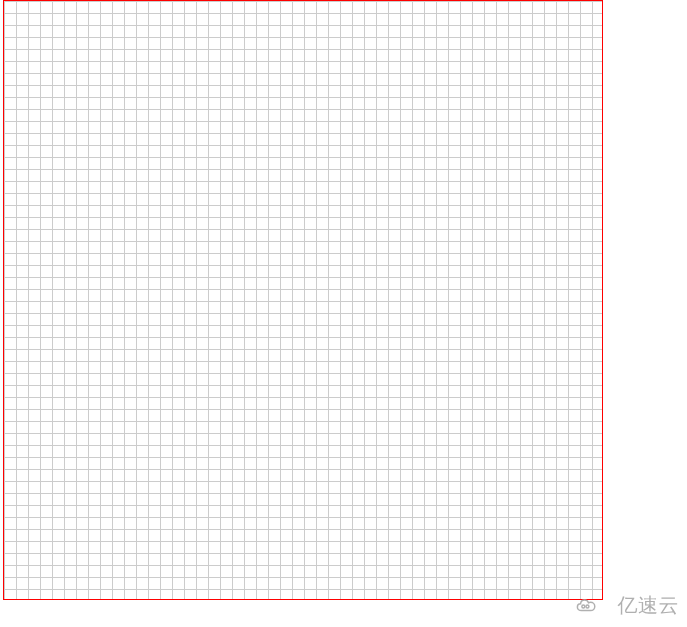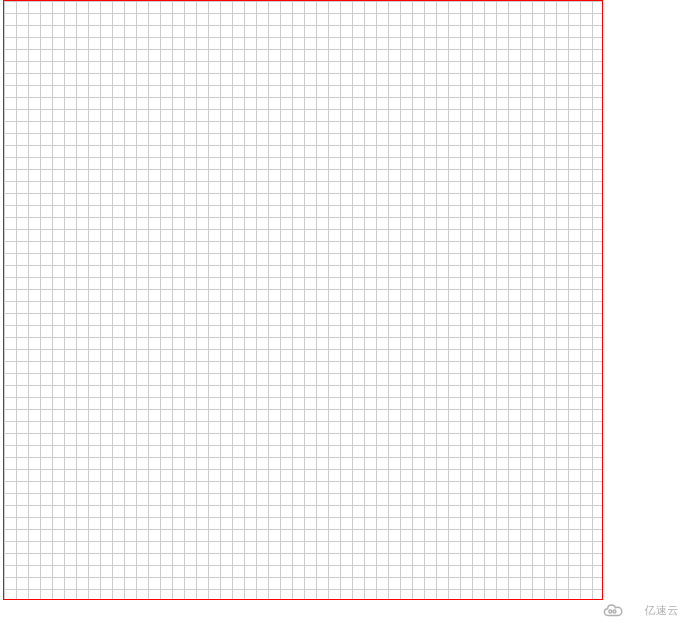--- a/index.html
+++ b/index.html
@@ -26,24 +26,24 @@
         linear-gradient(to right, #cccccc 1px, transparent 1px),
         linear-gradient(to bottom, #cccccc 1px, transparent 1px);
       background-size: 12px 12px;
       background-position: 0 0;
     }
     .watermark {
       position: absolute;
       bottom: 8px;
       right: 8px;
       display: flex;
-      align-items: flex-start;
+      align-items: center;
       gap: 20px;
       color: #b0b0b0;
-      font-size: 11px;
+      font-size: 20px;
       font-weight: 500;
     }
     .watermark-icon {
       width: 22px;
       height: 16px;
       display: inline-flex;
       align-items: center;
       justify-content: center;
     }
     .watermark-icon svg {

